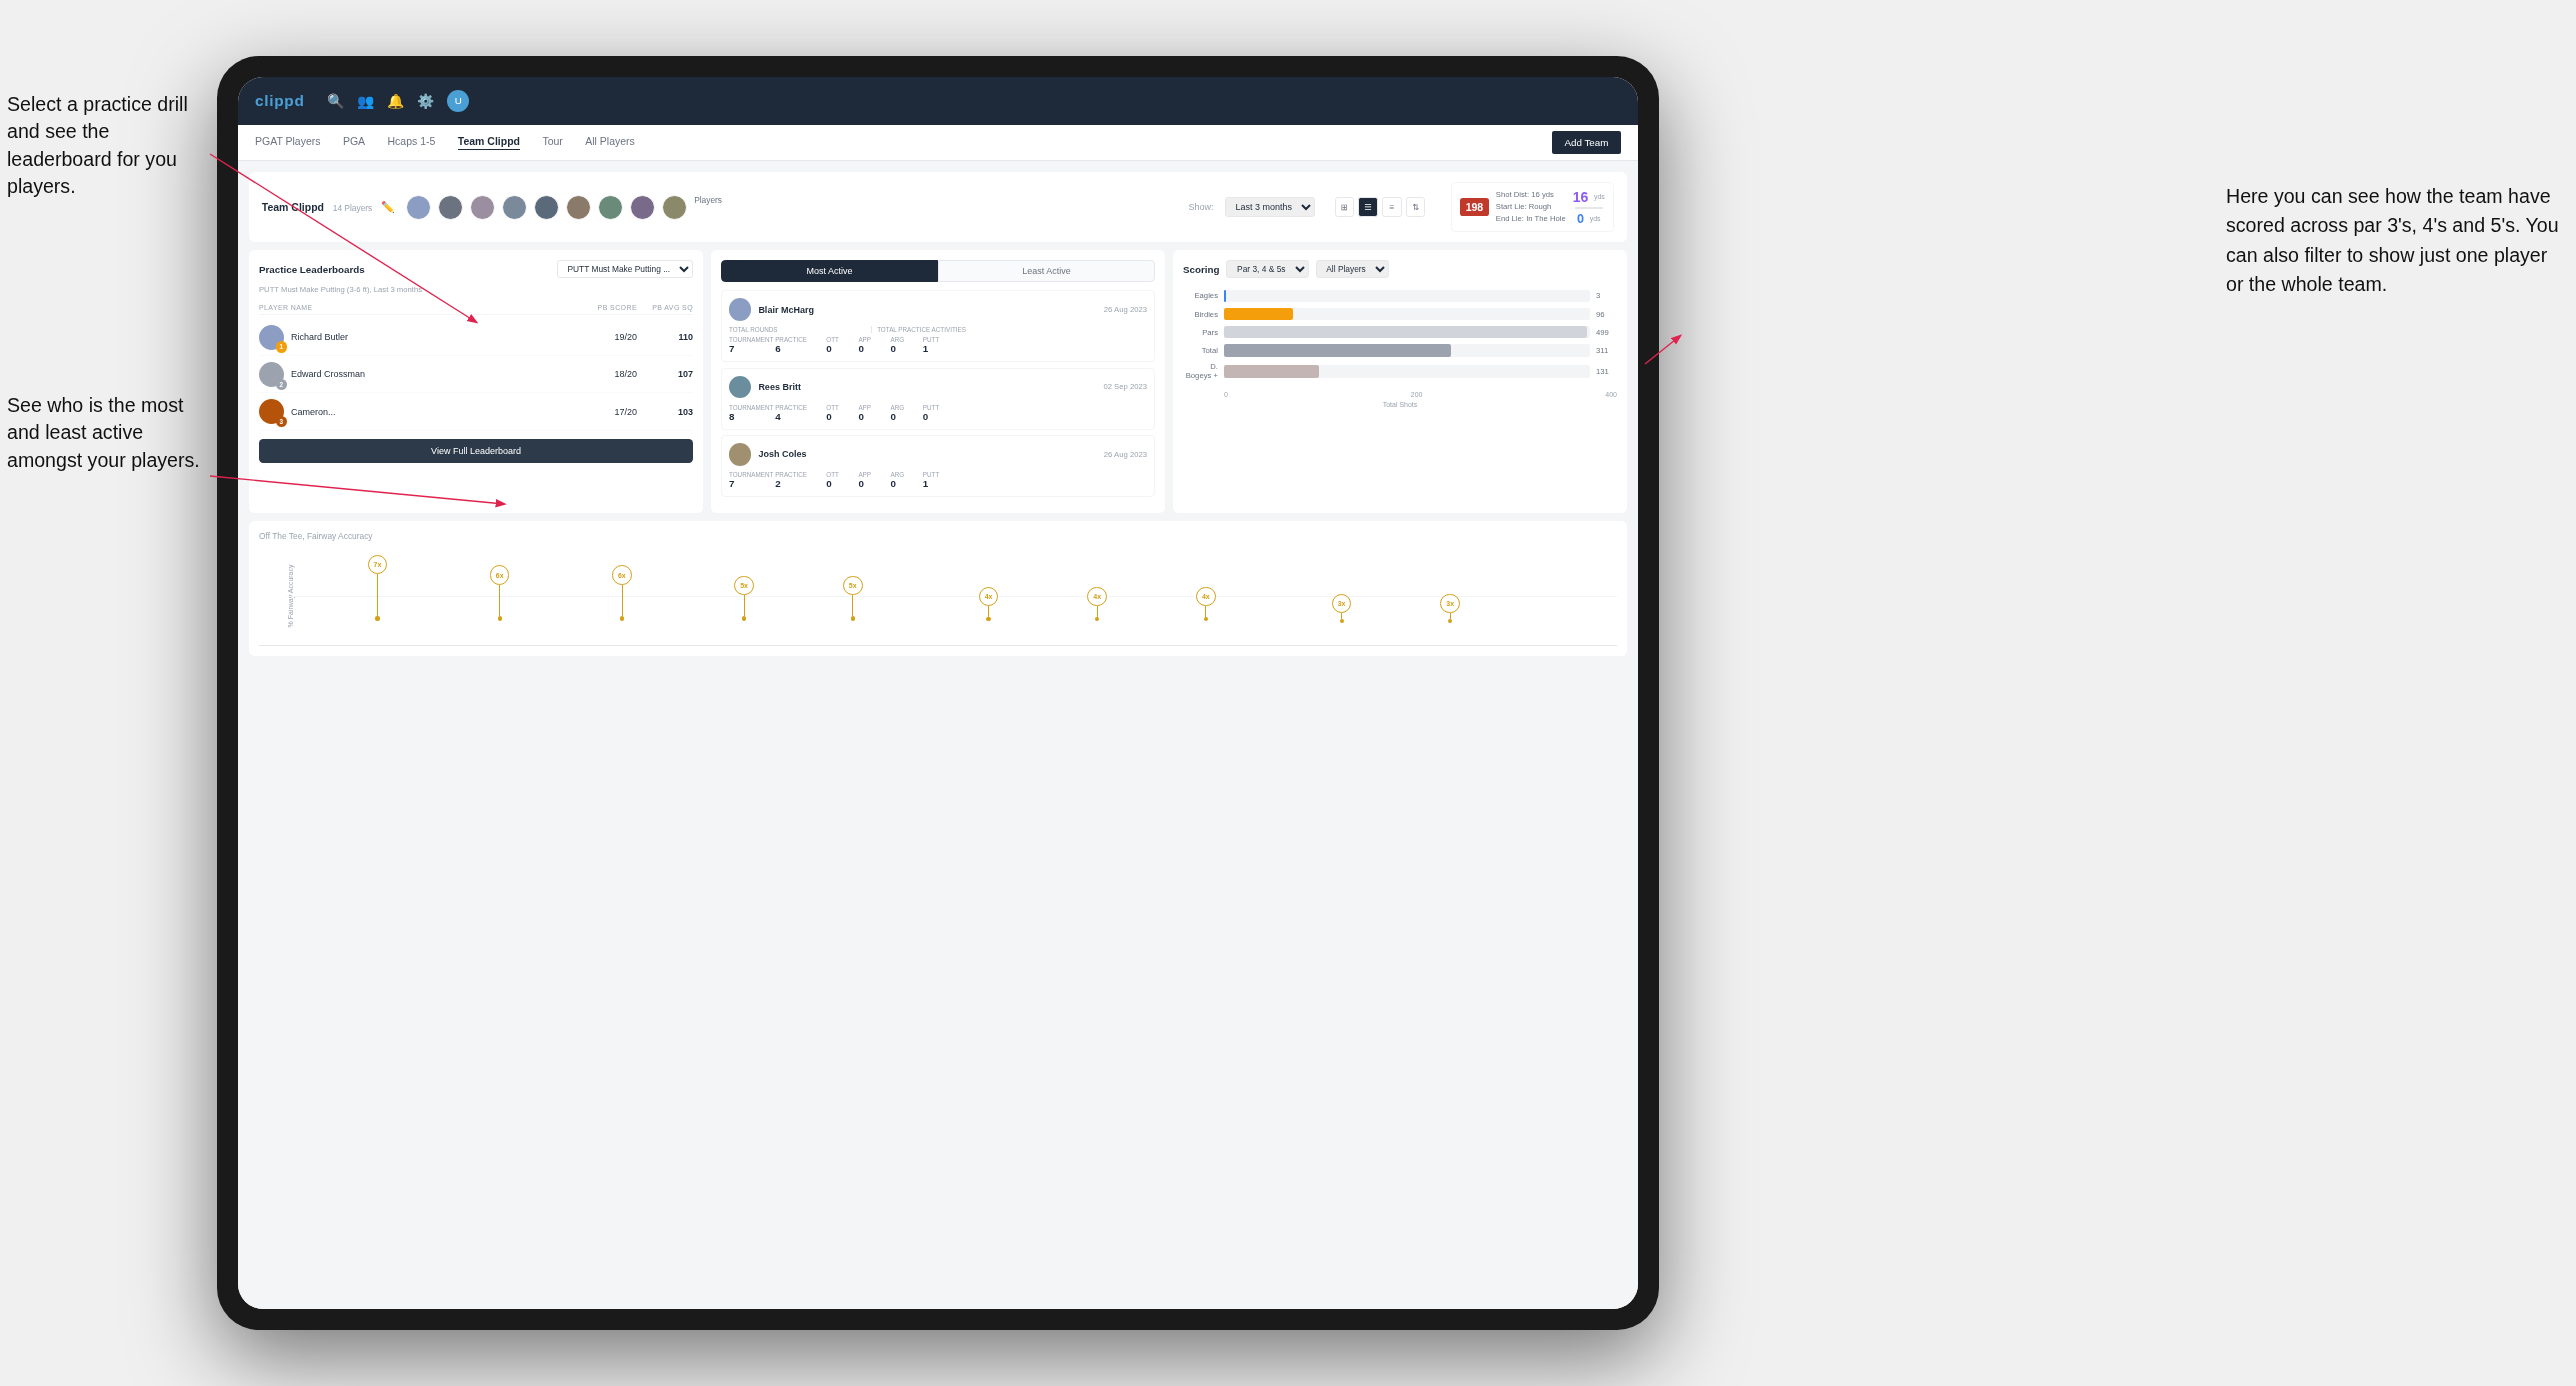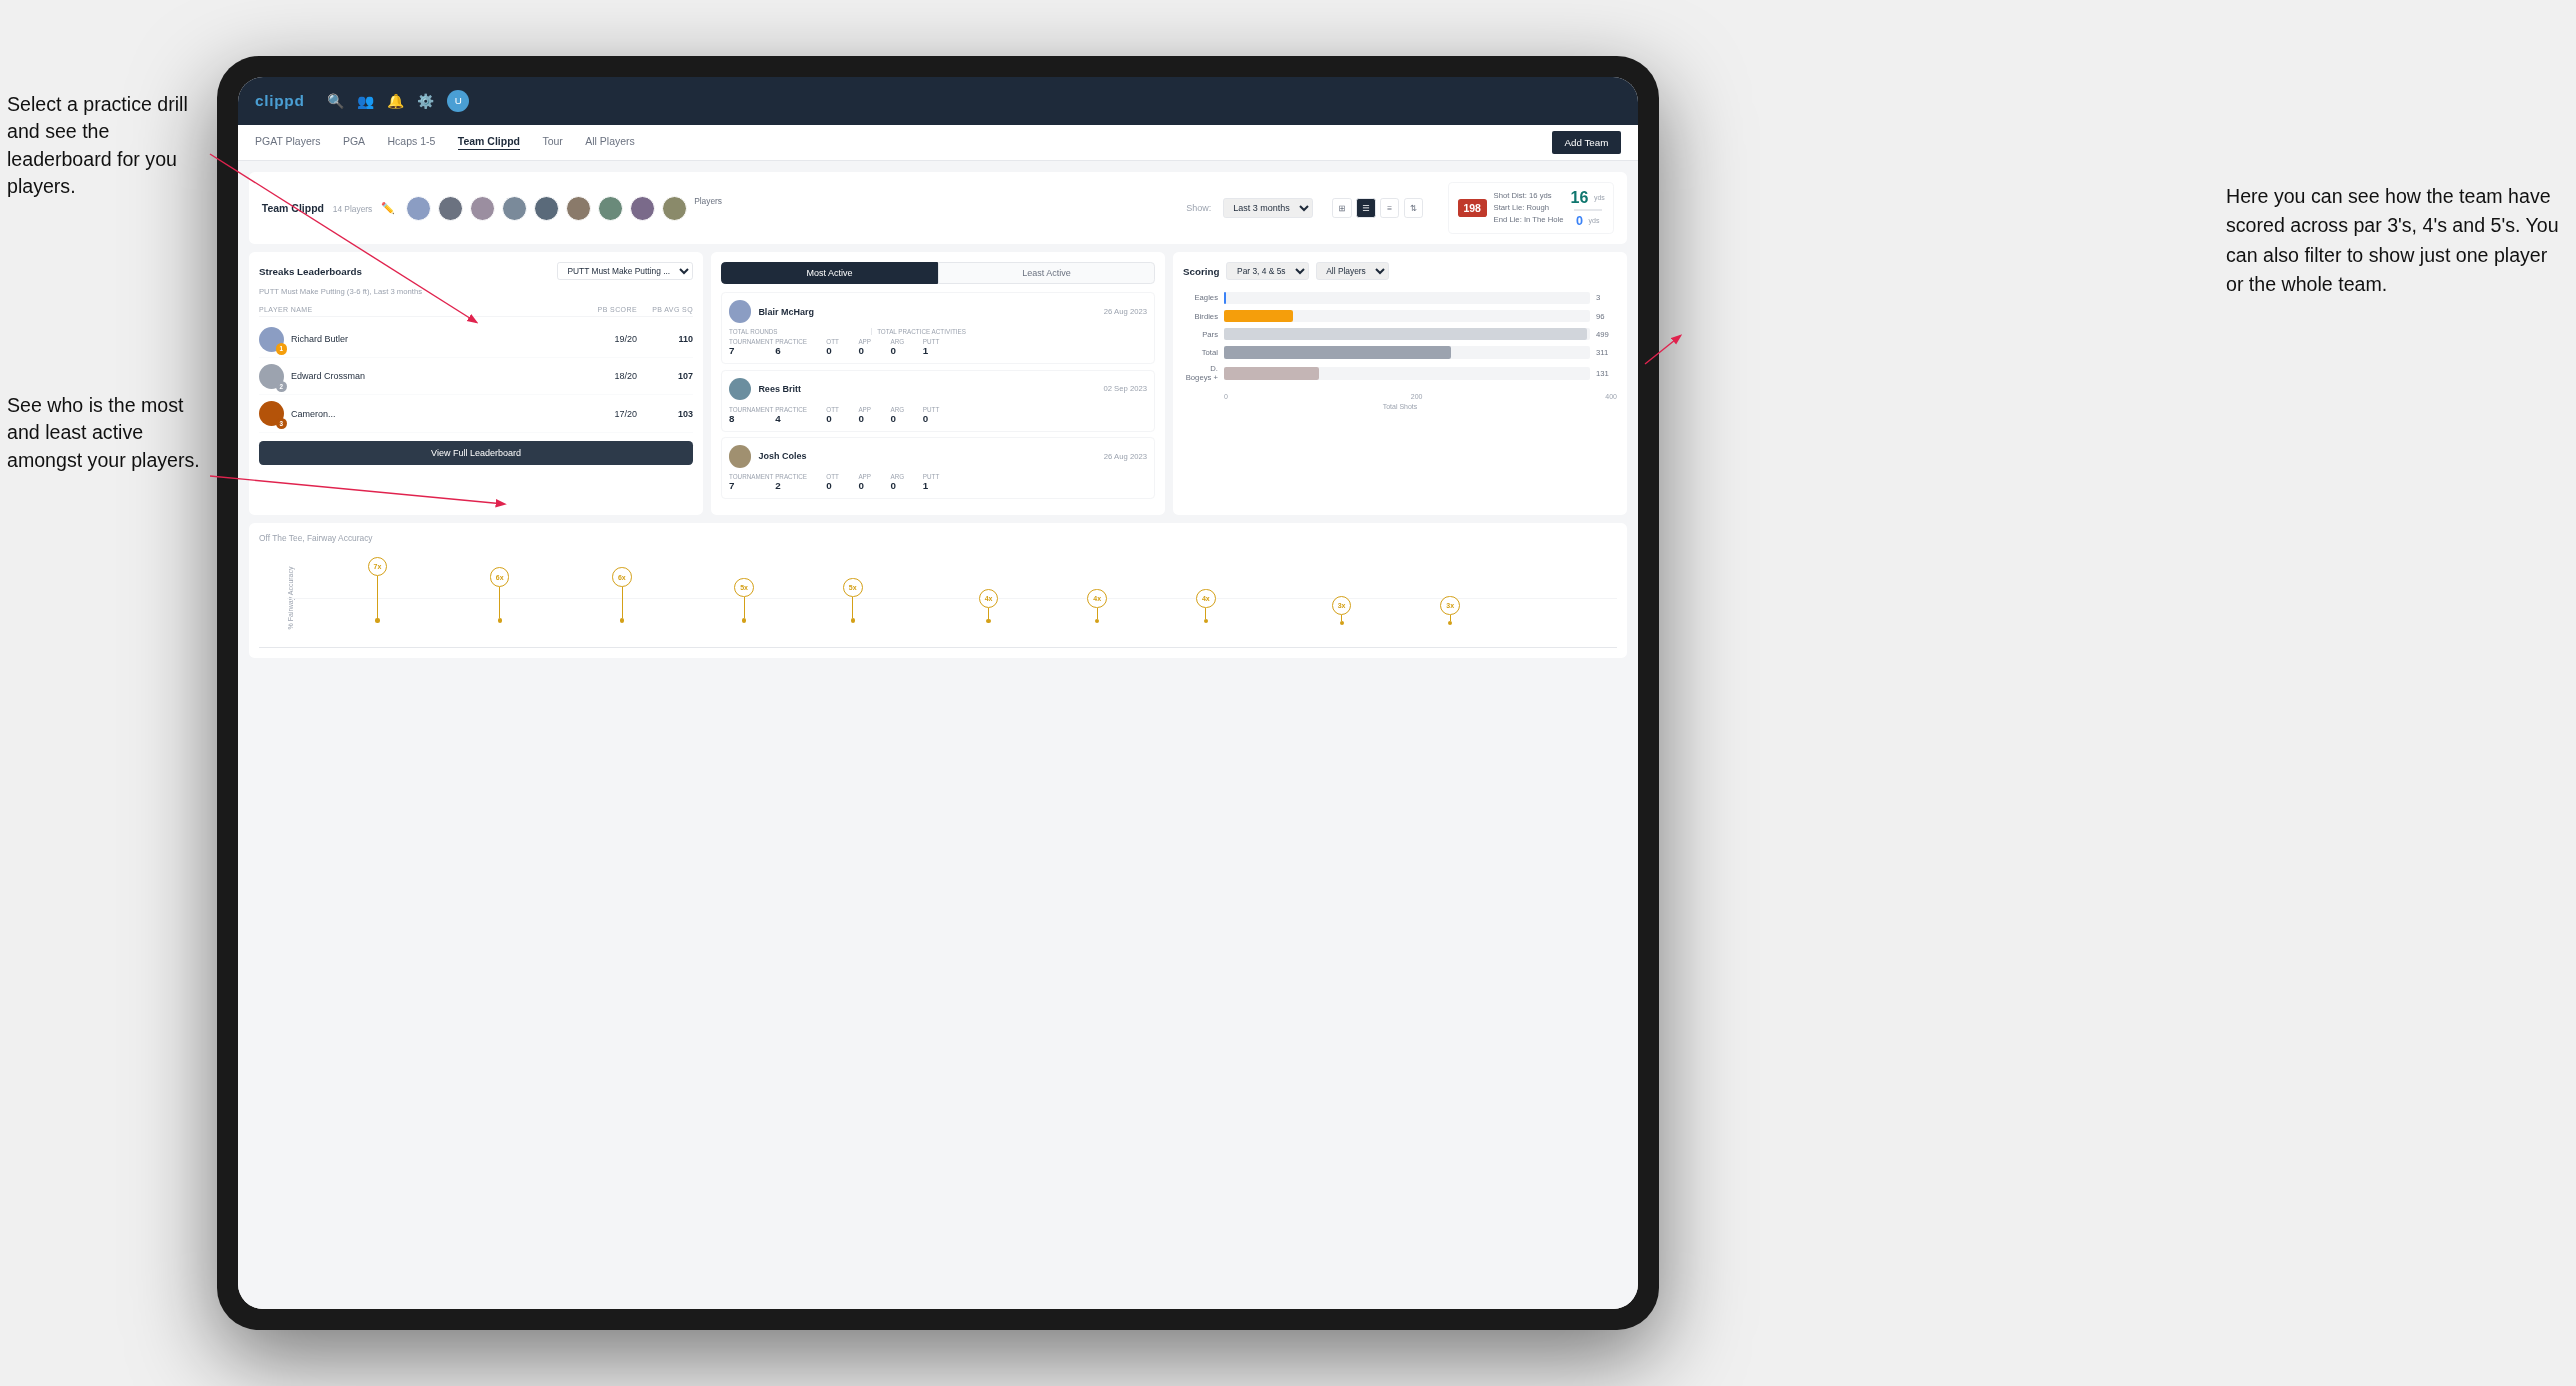--- a/index.html
+++ b/index.html
@@ -537,37 +537,37 @@
 
         <div class="shot-panel" style="display:flex; align-items:center; gap:7px; padding:5.6px 8.4px; border:0.7px solid #f3f4f6; border-radius:4.2px; margin-left:14px;">
           <span style="background:#c0392b; color:#fff; border-radius:2.8px; padding:2.8px 5.6px; font-size:10.5px; font-weight:700;">198</span>
           <div style="font-size:7.7px; color:#6b7280; line-height:1.6;">
             <div><span>Shot Dist:</span> <span>16 yds</span></div>
             <div><span>Start Lie:</span> <span>Rough</span></div>
             <div><span>End Lie:</span> <span>In The Hole</span></div>
           </div>
           <div style="display:flex; flex-direction:column; align-items:center; gap:2.8px;">
             <div style="display:flex; gap:5.6px; align-items:center;">
-              <span style="font-size:16px; font-weight:700; color:#0f766e;">16</span>
+              <span style="font-size:14px; font-weight:700; color:#8b5cf6;">16</span>
               <span style="font-size:7px; color:#9ca3af;">yds</span>
             </div>
             <div style="width:28px; height:1.4px; background:#e5e7eb;"></div>
             <div style="display:flex; gap:5.6px; align-items:center;">
               <span style="font-size:12.6px; font-weight:700; color:#3b82f6;">0</span>
               <span style="font-size:7px; color:#9ca3af;">yds</span>
             </div>
           </div>
         </div>
       </div>
 
       <div class="content-grid">
 
         <div class="panel">
           <div class="panel-header">
-            <span class="panel-title">Streaks Leaderboards</span>
+            <span class="panel-title">Practice Leaderboards</span>
             <select class="panel-select">
               <option>PUTT Must Make Putting ...</option>
             </select>
           </div>
           <div class="panel-subtitle">PUTT Must Make Putting (3-6 ft), Last 3 months</div>
           <div class="lb-table-header">
             <span>PLAYER NAME</span>
             <span style="text-align:right;">PB SCORE</span>
             <span style="text-align:right;">PB AVG SQ</span>
           </div>

